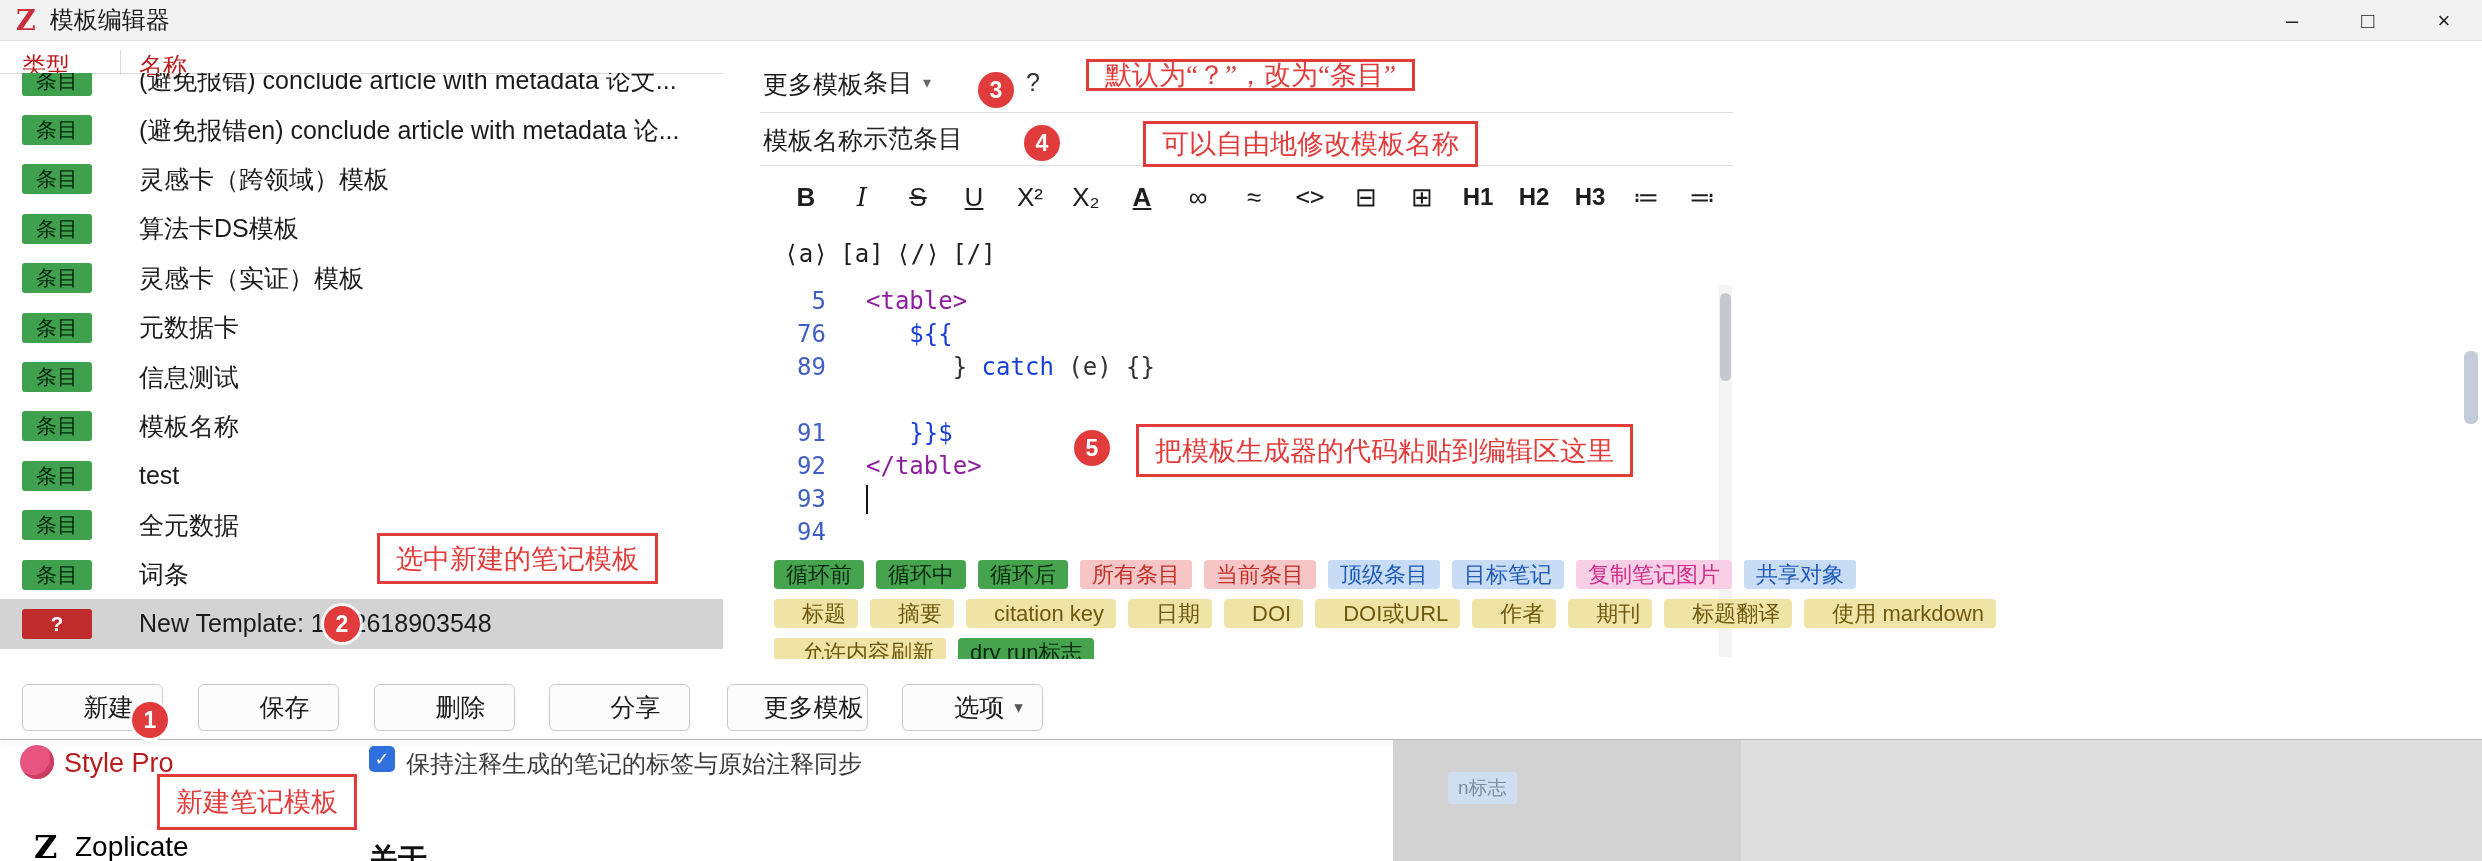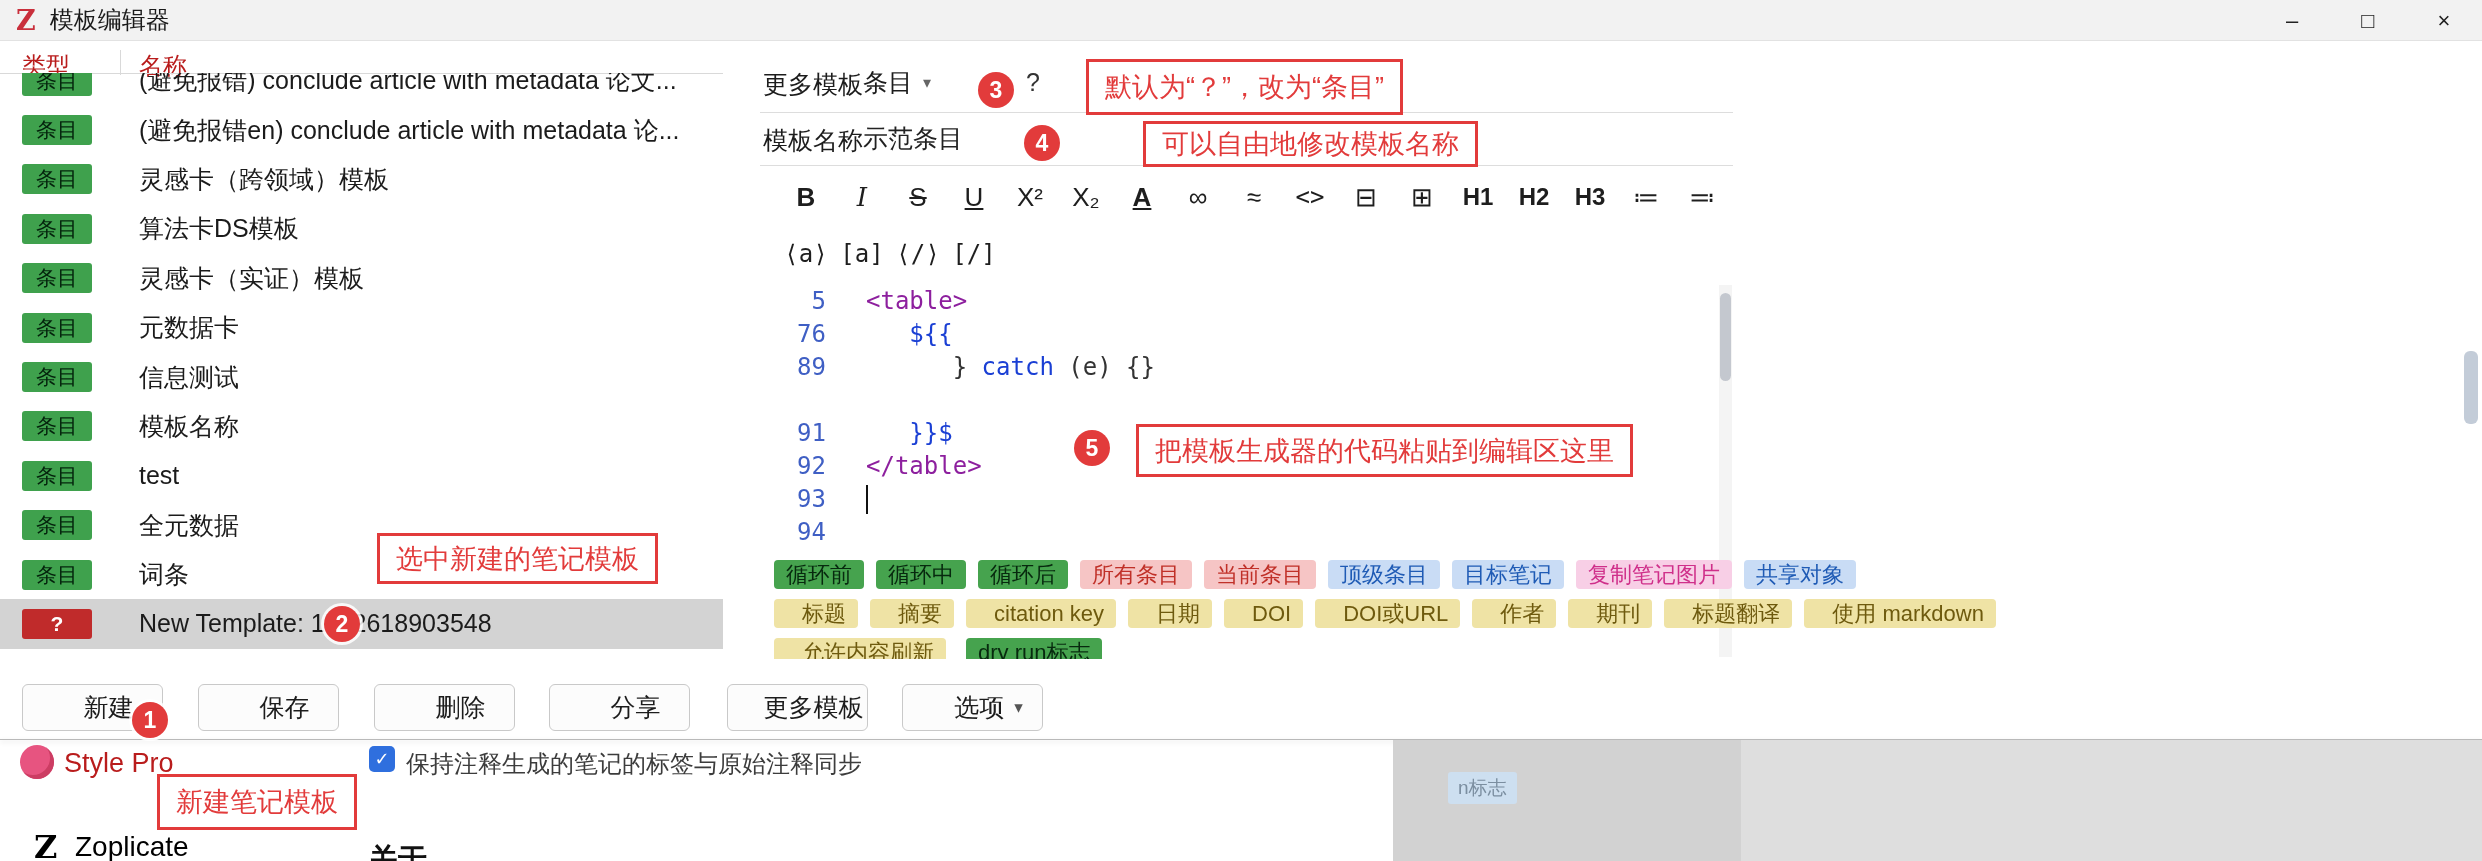--- a/index.html
+++ b/index.html
@@ -50,21 +50,21 @@
   .ctext { position:absolute; left:106px; white-space:pre; color:#333; }
   .tk-tag { color:#8d1f9e; }
   .tk-kw { color:#1a3fd4; }
   .tk-plain { color:#333; }
   .caret { position:absolute; left:106px; top:2px; width:2px; height:29px; background:#111; }
   .sbar-track { position:absolute; background:#f4f4f4; }
   .sbar-thumb { position:absolute; border-radius:6px; background:#c4c8cf; }
 
   .tags { position:absolute; left:774px; display:flex; gap:12px; }
   .tags-clip { position:absolute; left:774px; top:638px; height:21px; overflow:hidden; }
-  .tags-clip .tags-inner { display:flex; gap:20px;text-decoration:underline; }
+  .tags-clip .tags-inner { display:flex; gap:12px;text-decoration:underline; }
   .bdg { height:29px; padding:0 12px; border-radius:4px; font-size:22px; display:flex; align-items:center; white-space:nowrap; }
   .c-green { background:#46a34e; color:#07290e; }
   .c-red { background:#f6c5c5; color:#c03028; }
   .c-blue { background:#c9dcf5; color:#1f5bb5; }
   .c-pink { background:#f8cfe6; color:#cf2f8a; }
   .c-yellow { background:#efe3a5; color:#6e5a0e;padding-left:28px; }
 
   
   .preview-msg { position:absolute; left:1772px; top:48px; width:700px; font-size:28px; line-height:40px; color:#ee1111; }
 
@@ -296,17 +296,17 @@
   <span class="about">关于</span>
 
   <div class="circ" style="left:132px; top:702px;">1</div>
   <div class="circ" style="left:324px; top:606px;">2</div>
   <div class="circ" style="left:978px; top:72px;">3</div>
   <div class="circ" style="left:1024px; top:125px;">4</div>
   <div class="circ" style="left:1074px; top:430px;">5</div>
 
   <div class="abox" style="left:157px; top:774px; height:56px;">新建笔记模板</div>
   <div class="abox" style="left:377px; top:533px; height:51px;">选中新建的笔记模板</div>
-  <div class="abox" style="left:1086px; top:59px; height:56px;">默认为“？”，改为“条目”</div>
+  <div class="abox" style="left:1086px; top:59px; height:32px;font-family:Liberation Serif, serif;">默认为“？”，改为“条目”</div>
   <div class="abox" style="left:1143px; top:121px; height:46px;">可以自由地修改模板名称</div>
   <div class="abox" style="left:1136px; top:424px; height:53px;">把模板生成器的代码粘贴到编辑区这里</div>
 
 </div>
 
 </body></html>

